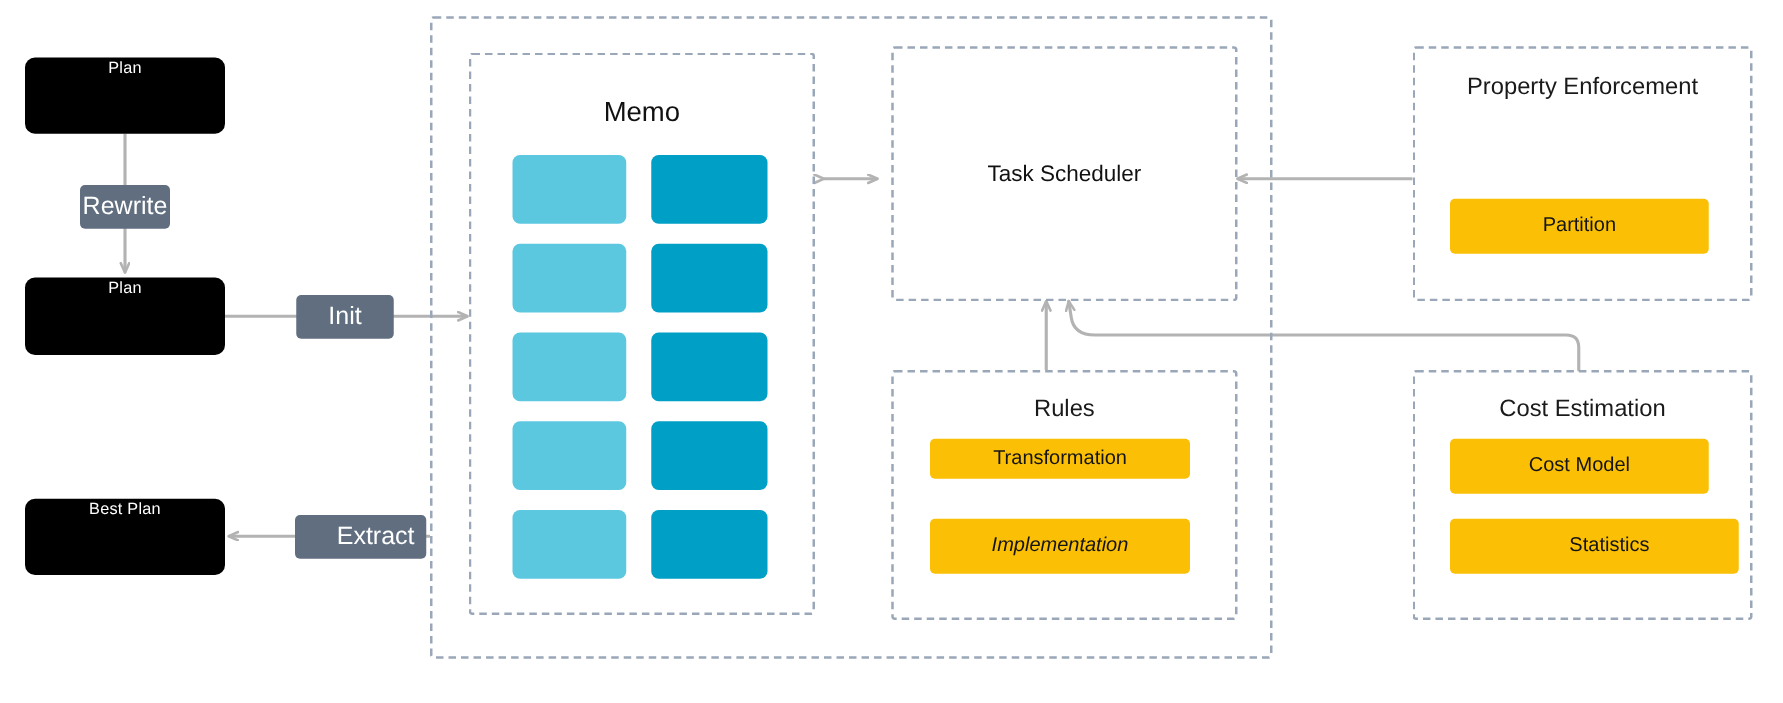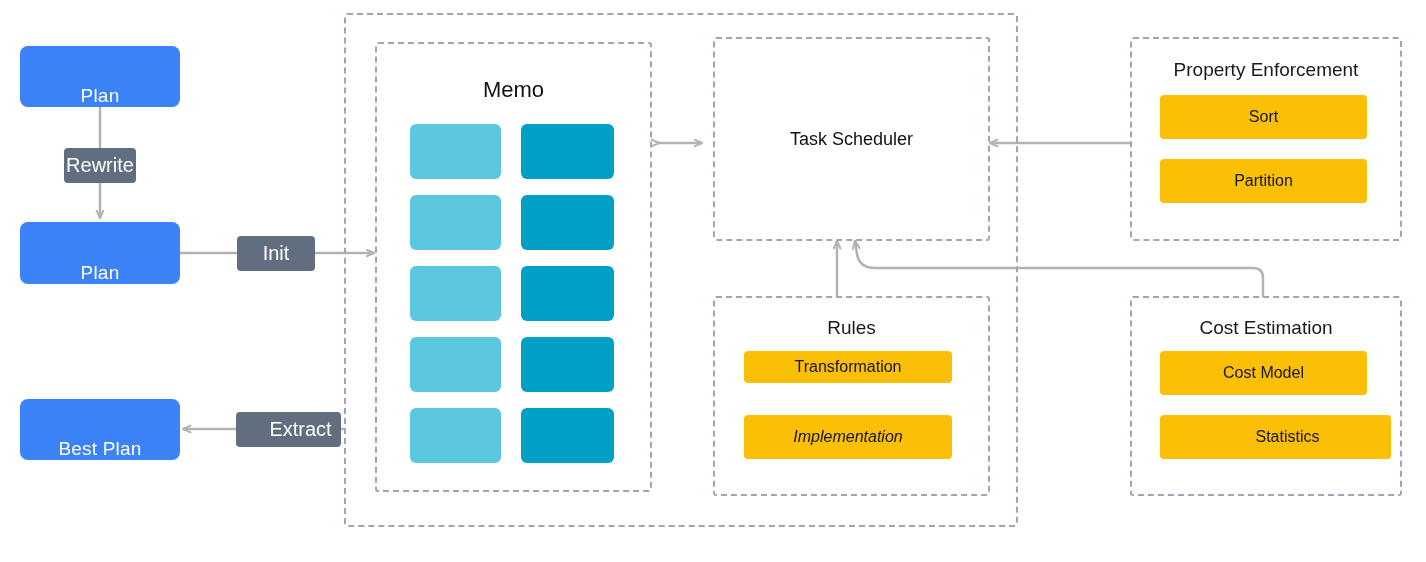--- a/index.html
+++ b/index.html
@@ -14,26 +14,26 @@
     position: relative;
     width: 1426px;
     height: 562px;
     background: #ffffff;
     overflow: hidden;
   }
   .abs { position: absolute; }
 
   
   .plan-box {
-    background: #3b82f6;
+    background: #000000;
     border-radius: 8px;
     color: #ffffff;
-    font-size: 19px;
+    font-size: 13px;
     display: flex;
-    align-items: flex-end;
+    align-items: flex-start;
     justify-content: center;
     letter-spacing: .2px;
   }
 
   
   .edge-label {
     background: #606E80;
     border-radius: 4px;
     color: #ffffff;
     font-size: 20px;
@@ -176,23 +176,20 @@
   <div class="abs memo-cell light" style="left:410px; top:408px; width:91px; height:55px;"></div>
   <div class="abs memo-cell dark" style="left:521px; top:408px; width:93px; height:55px;"></div>
 
   <div class="abs dashed-group" style="left:713px; top:37px; width:273px; height:200px; display:flex; align-items:center; justify-content:center;">
     <span style="font-size:18px; color:#111;">Task Scheduler</span>
   </div>
 
   <div class="abs dashed-group" style="left:1130px; top:37px; width:268px; height:200px;">
     <div class="group-title" style="top:20px;">Property Enforcement</div>
   </div>
-  <div class="abs chip" style="left:1160px; top:95px; width:207px; height:44px;">
-    <span>Sort</span>
-  </div>
   <div class="abs chip" style="left:1160px; top:159px; width:207px; height:44px;">
     <span>Partition</span>
   </div>
 
   <div class="abs dashed-group" style="left:713px; top:296px; width:273px; height:196px;">
     <div class="group-title" style="top:19px;">Rules</div>
   </div>
   <div class="abs chip" style="left:744px; top:351px; width:208px; height:32px;">
     <span>Transformation</span>
   </div>

